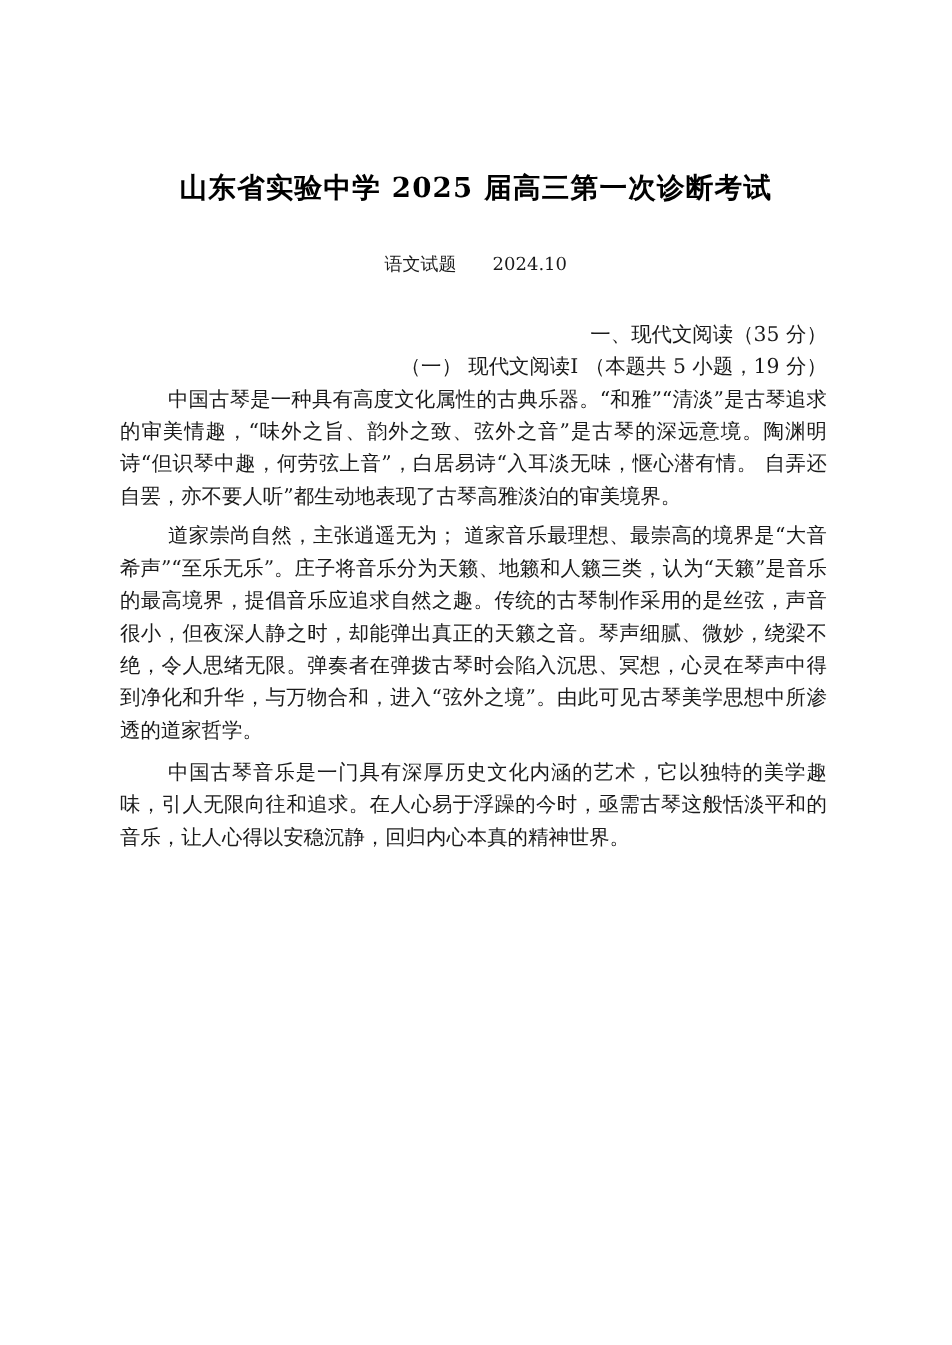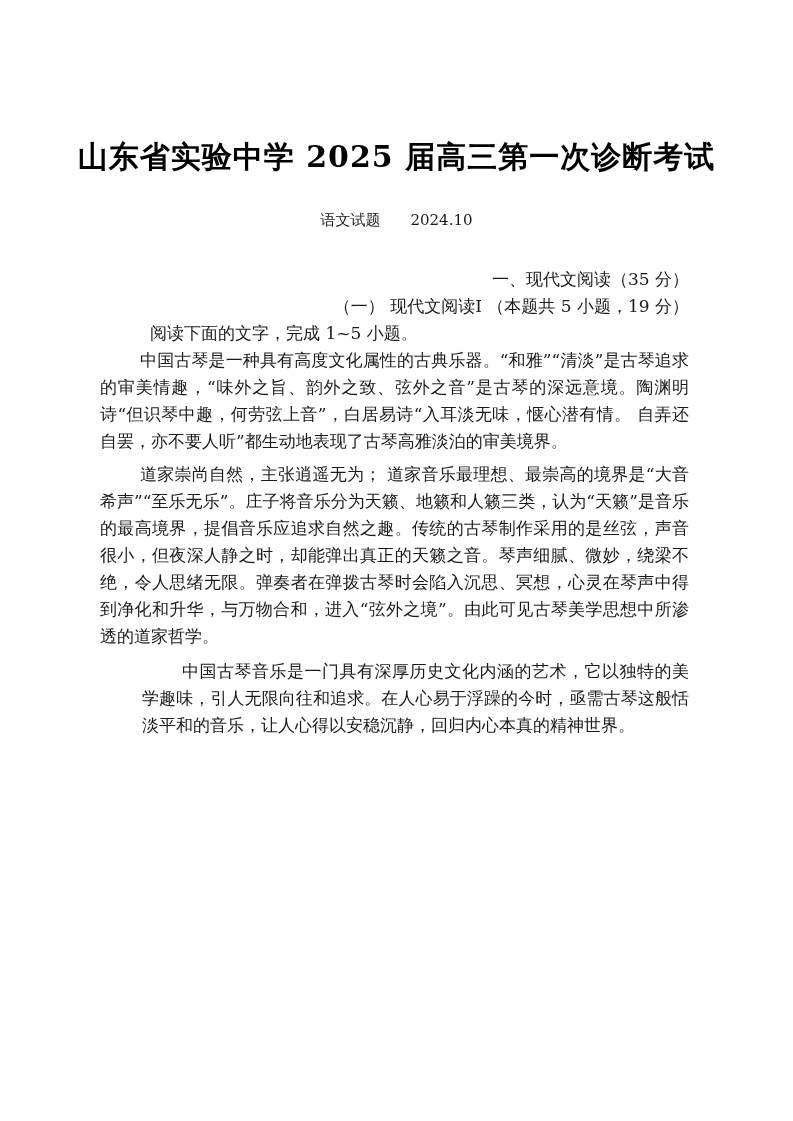--- a/index.html
+++ b/index.html
@@ -16,21 +16,21 @@
   }
   .page {
     position: relative;
     width: 793px;
     height: 1121px;
     background: #ffffff;
   }
   .doc-title {
     padding-top: 142px;
     text-align: center;
-    font-size: 30px;
+    font-size: 23px;
     line-height: 30px;
     font-weight: bold;
     color: #000000;
     letter-spacing: 1px;
   }
   .subject-line {
     margin-top: 37px;
     text-align: center;
     font-size: 15px;
     line-height: 22px;
@@ -55,41 +55,39 @@
     margin: 0 0 0 50px;
     text-align: left;
   }
   .content p.body-para {
     margin: 0 0 6px 0;
     text-indent: 40px;
   }
   .content p.body-para.last {
     margin-top: 8px;
     margin-bottom: 0;
-    margin-left: 42px;
   }
 </style>
 </head>
 <body>
 
 <div class="page">
 
   <div class="doc-title">山东省实验中学 2025 届高三第一次诊断考试</div>
 
   <div class="subject-line">
     <span>语文试题</span><span class="date">2024.10</span>
   </div>
 
   <div class="content">
 
     <p class="section-heading">一、现代文阅读（35 分）</p>
 
     <p class="subsection-heading">（一） 现代文阅读Ⅰ （本题共 5 小题，19 分）</p>
 
-    <p class="instruction">阅读下面的文字，完成 1~5 小题。</p>
 
 
     <p class="body-para">中国古琴是一种具有高度文化属性的古典乐器。“和雅”“清淡”是古琴追求的审美情趣，“味外之旨、韵外之致、弦外之音”是古琴的深远意境。陶渊明诗“但识琴中趣，何劳弦上音”，白居易诗“入耳淡无味，惬心潜有情。 自弄还自罢，亦不要人听”都生动地表现了古琴高雅淡泊的审美境界。</p>
 
 
     <p class="body-para">道家崇尚自然，主张逍遥无为； 道家音乐最理想、最崇高的境界是“大音希声”“至乐无乐”。庄子将音乐分为天籁、地籁和人籁三类，认为“天籁”是音乐的最高境界，提倡音乐应追求自然之趣。传统的古琴制作采用的是丝弦，声音很小，但夜深人静之时，却能弹出真正的天籁之音。琴声细腻、微妙，绕梁不绝，令人思绪无限。弹奏者在弹拨古琴时会陷入沉思、冥想，心灵在琴声中得到净化和升华，与万物合和，进入“弦外之境”。由此可见古琴美学思想中所渗透的道家哲学。</p>
 
 
     <p class="body-para last">中国古琴音乐是一门具有深厚历史文化内涵的艺术，它以独特的美学趣味，引人无限向往和追求。在人心易于浮躁的今时，亟需古琴这般恬淡平和的音乐，让人心得以安稳沉静，回归内心本真的精神世界。</p>
 

